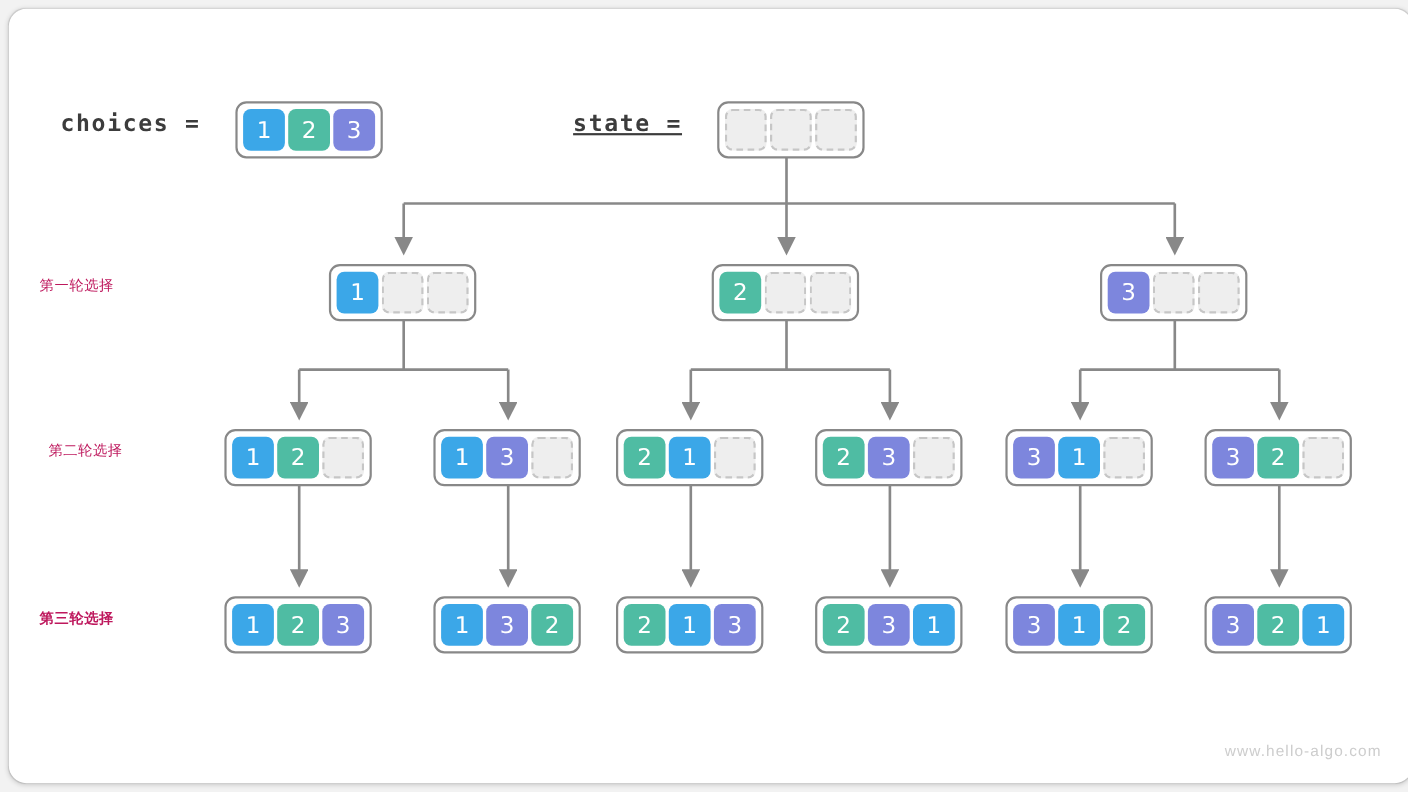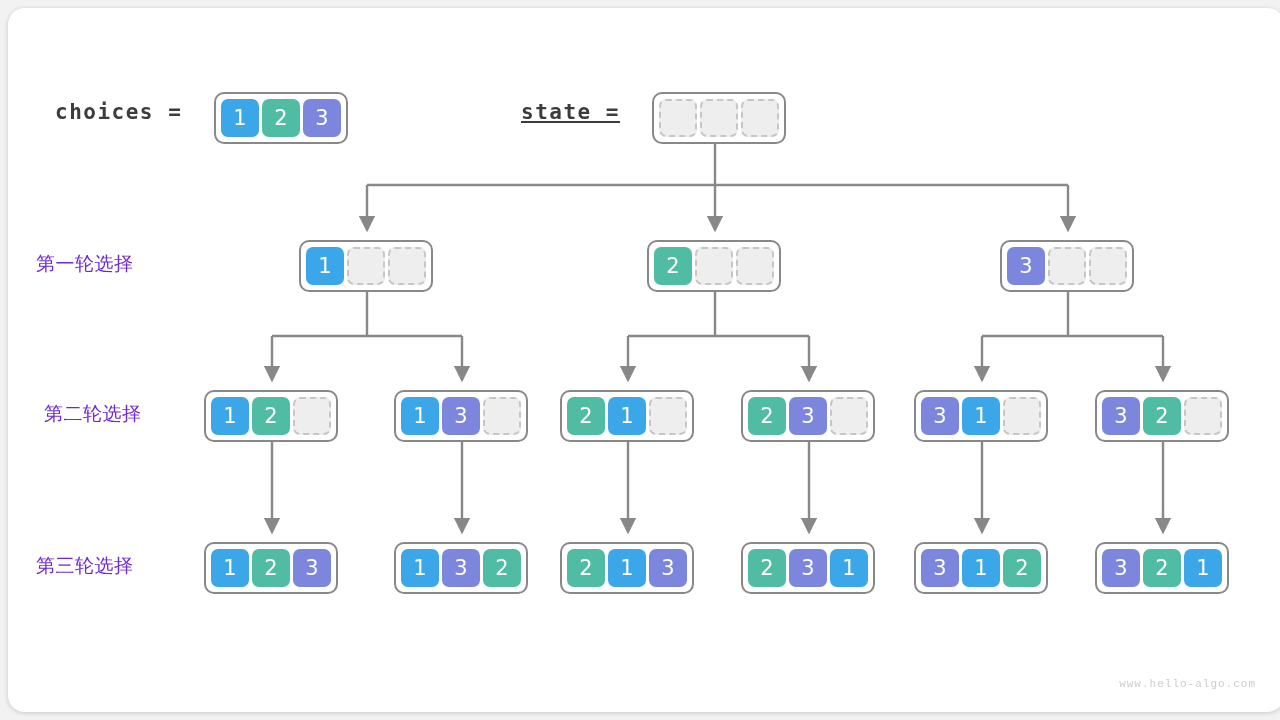--- a/index.html
+++ b/index.html
@@ -47,31 +47,31 @@
     font-family: "DejaVu Sans Mono", "Liberation Mono", monospace;
     font-weight: bold;
     font-size: 21px;
     color: #3c3c3c;
     letter-spacing: 1.5px;
     white-space: nowrap;
   }
   .row-label {
     position: absolute;
     font-family: "Liberation Sans", "DejaVu Sans", sans-serif;
-    font-size: 19px;
-    color: #6d28d9;
+    font-size: 13px;
+    color: #be185d;
     white-space: nowrap;
     letter-spacing: 0.5px;
   }
   .watermark {
     position: absolute;
     right: 28px;
     bottom: 22px;
-    font-family: Liberation Mono, monospace;
-    font-size: 11px;
+    font-family: Liberation Sans, sans-serif;
+    font-size: 14px;
     color: #cdcdcd;
     letter-spacing: 1px;
     white-space: nowrap;
   }
 
   
   .array {
     position: absolute;
     display: flex;
     align-items: center;
@@ -159,21 +159,21 @@
     <div class="mono-label" style="left:513px; top:92px;text-decoration:underline;">state =</div>
 
     <div class="array" id="state-array" style="left:644px; top:84px;">
         <div class="cell empty"></div>
         <div class="cell empty"></div>
         <div class="cell empty"></div>
       </div>
 
     <div class="row-label" style="left:28px; top:243px;">第一轮选择</div>
     <div class="row-label" style="left:36px; top:393px;">第二轮选择</div>
-    <div class="row-label" style="left:28px; top:545px;">第三轮选择</div>
+    <div class="row-label" style="left:28px; top:545px;font-weight:bold;">第三轮选择</div>
 
     <div id="nodes-layer">
         <div class="array" style="left: 291px; top: 232px;">
           <div class="cell v1">1</div>
           <div class="cell empty"></div>
           <div class="cell empty"></div>
         </div>
         <div class="array" style="left: 639px; top: 232px;">
           <div class="cell v2">2</div>
           <div class="cell empty"></div>

